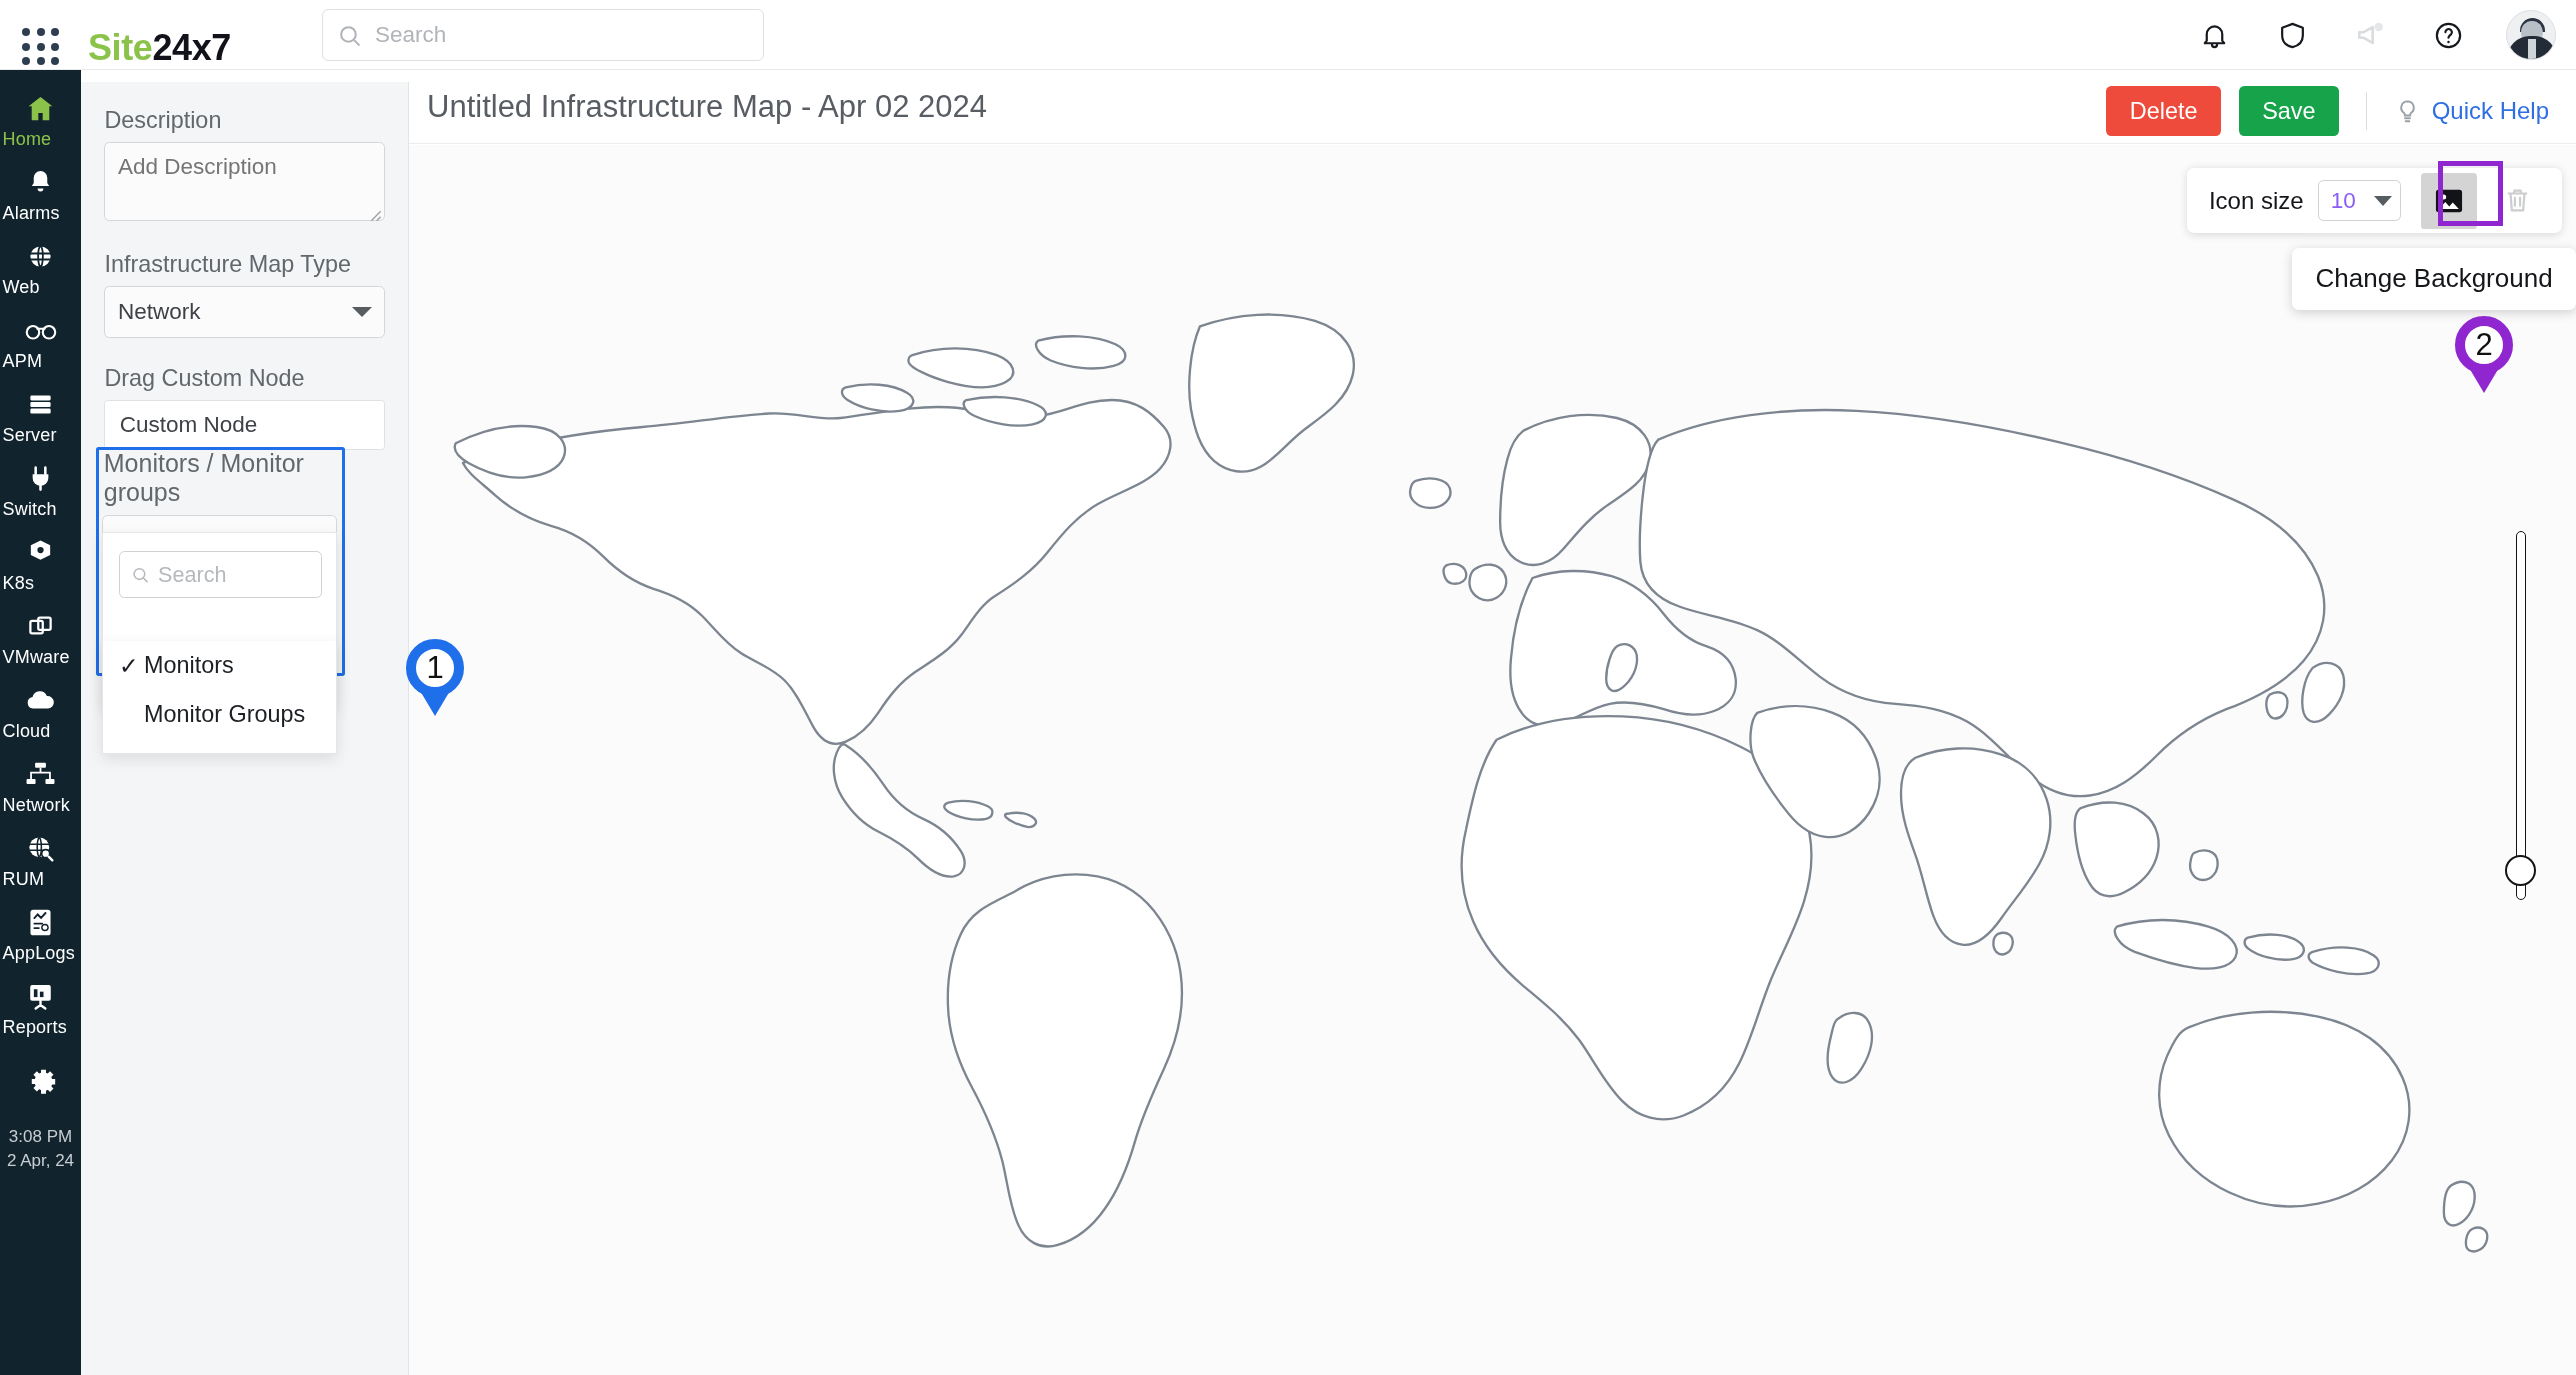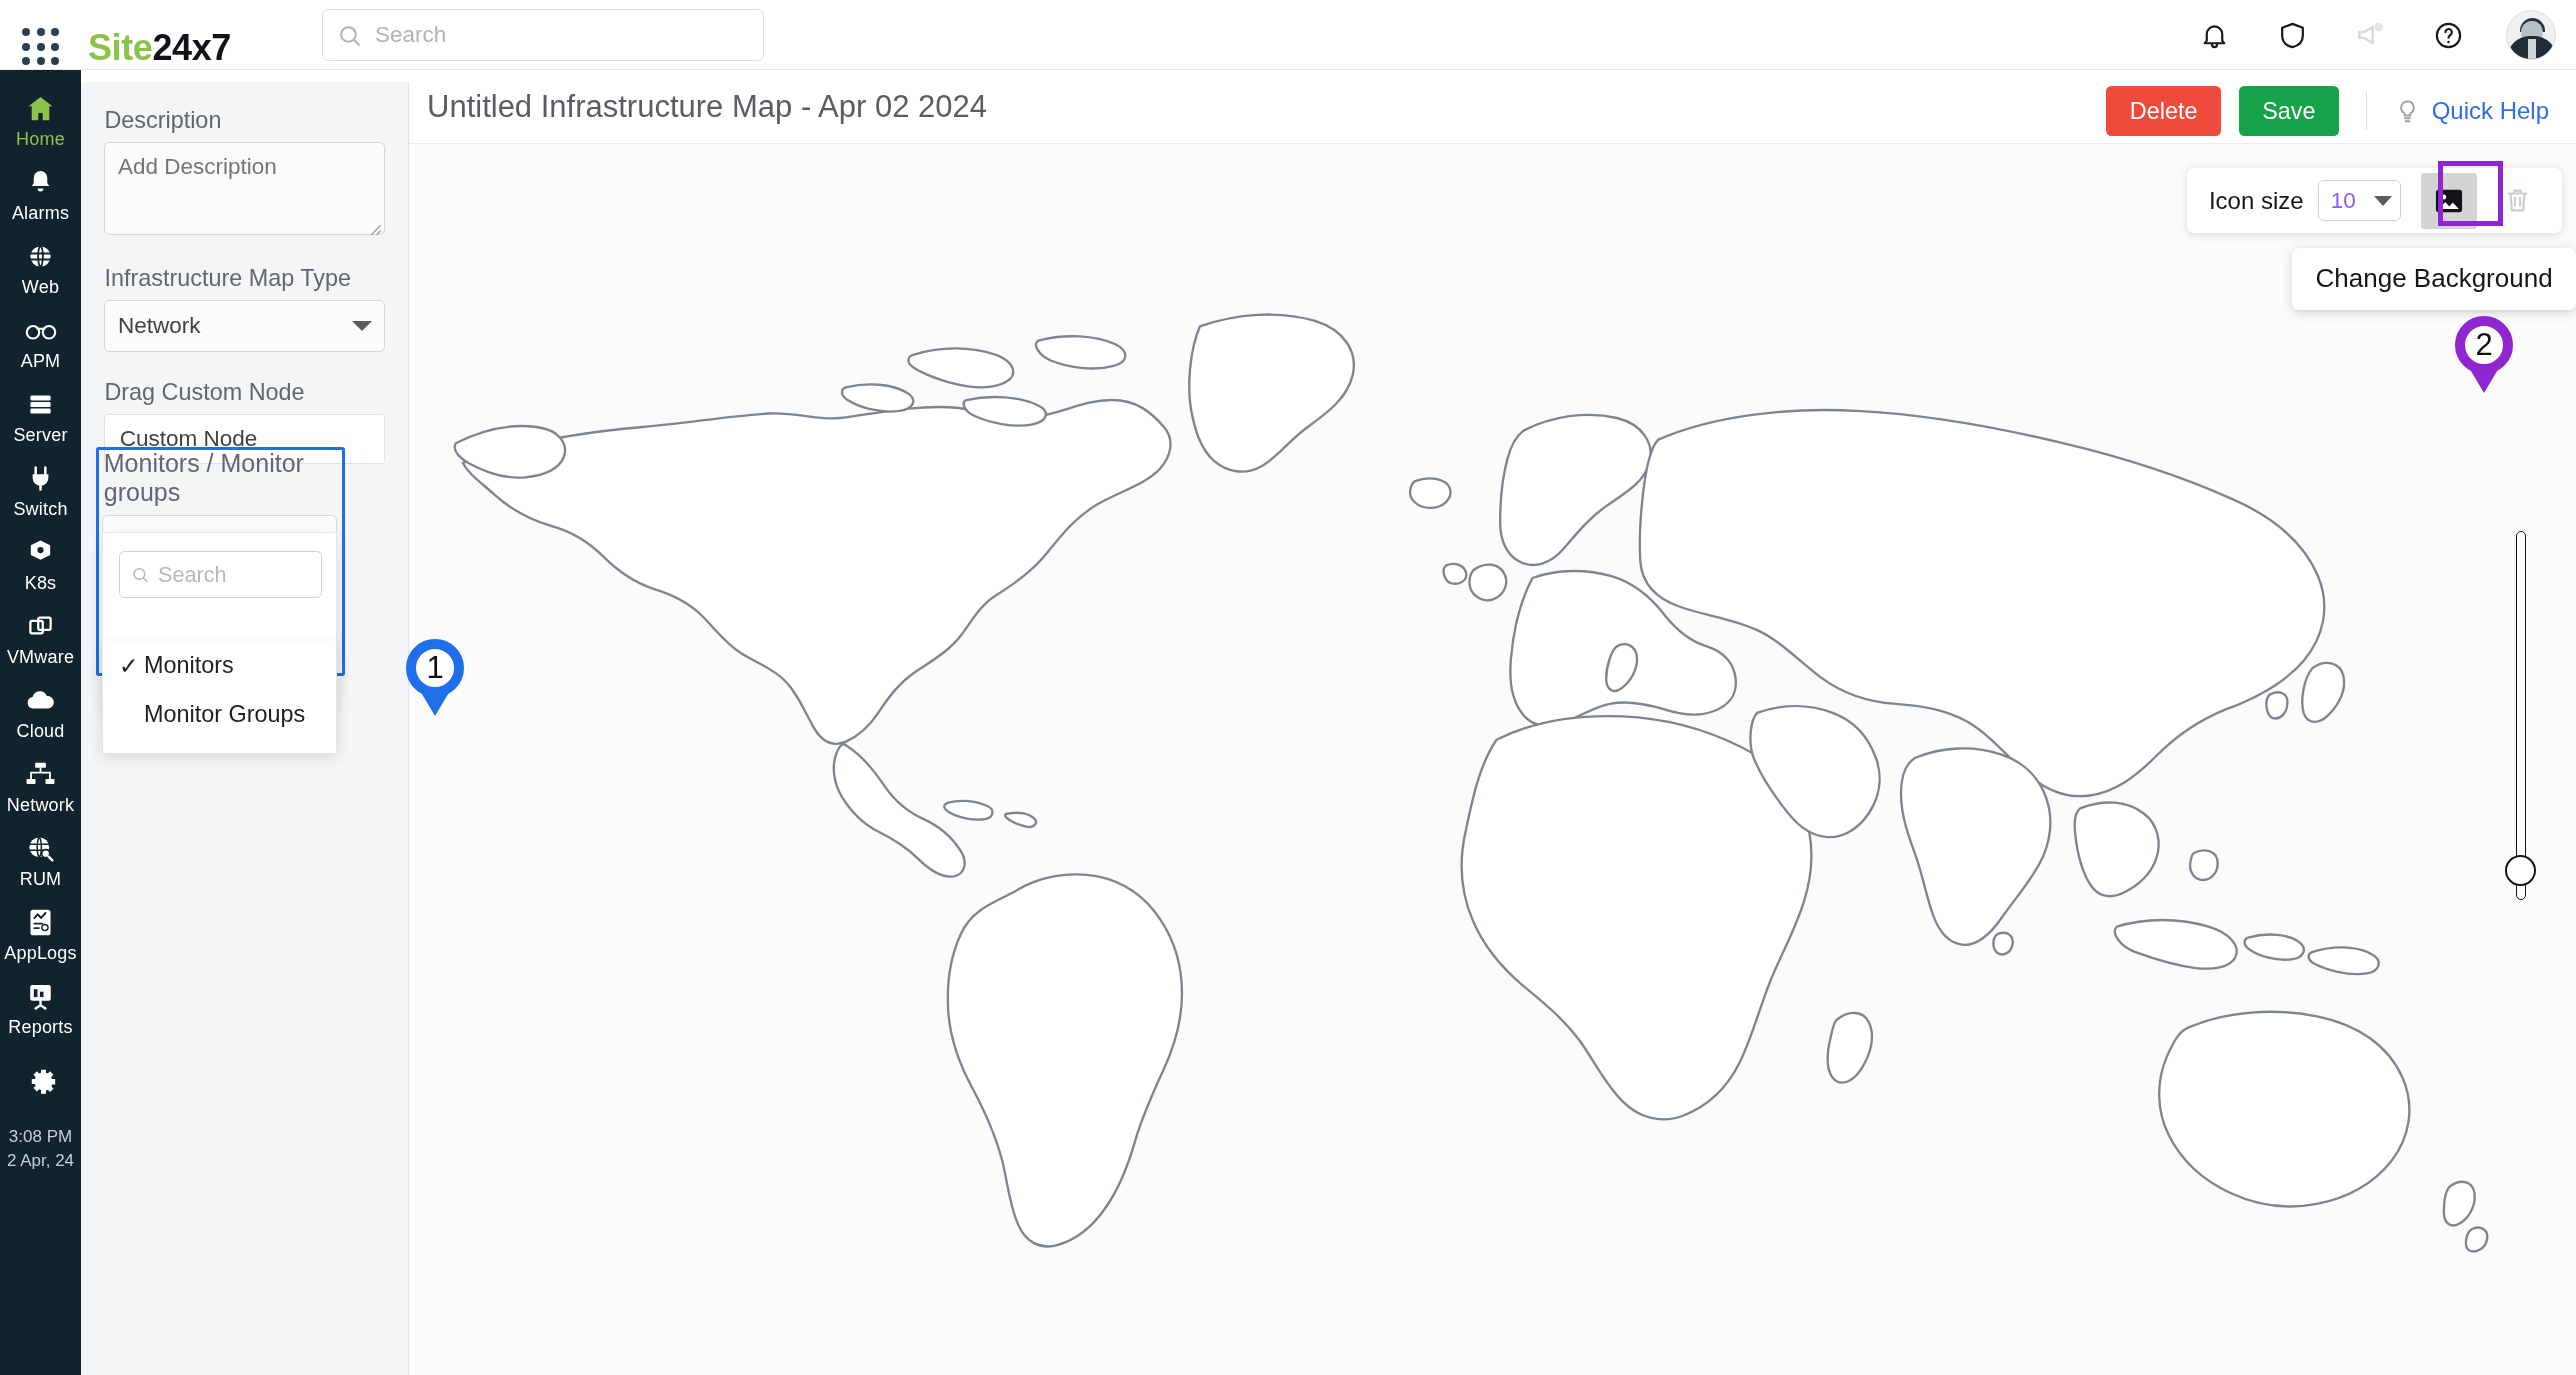--- a/index.html
+++ b/index.html
@@ -59,39 +59,39 @@
     background:#cfd4d9; }
 
   
   .leftnav {
     position: absolute; top: 70px; left: 0; width: 81px; height: 1305px;
     background: #11242e; z-index: 35;
     display: flex; flex-direction: column; align-items: center;
     padding-top: 12.6px;
   }
   .nav-item {
-    width: 76px; padding: 8px 0 6.3px; text-align: center; cursor: pointer;
+    width: 76px; padding: 8px 0 6.3px; text-align: left; cursor: pointer;
     color: #ffffff;
   }
   .nav-item .ico { height: 36px; display:flex; align-items:center; justify-content:center; }
   .nav-item .lbl { font-size: 18px; margin-top: 2.7px; letter-spacing: 0.2px; }
   .nav-item.active .lbl { color: #8bc34a; }
   .nav-gear { margin-top: 20px; cursor: pointer; }
   .nav-time { margin-top: 23.4px; text-align: center; color: #c8cdd2;
     font-size: 17px; line-height: 1.45; }
 
   
   .leftpanel {
     position: absolute; top: 82px; left: 81px; width: 328px; height: 1305px;
     background: #f4f5f6; border-right: 0.9px solid #e2e4e6;
     padding: 25px 23.4px 0 23.4px; overflow: hidden; z-index: 20;
   }
   .field-label { font-size: 23.4px; color: #62676c; margin-bottom: 8px; }
   .desc-box {
-    width: 281px; height: 93px; border: 0.9px solid #d4d7da; border-radius: 5.4px;
+    width: 281px; height: 79px; border: 0.9px solid #d4d7da; border-radius: 5.4px;
     background: #fbfbfc; padding: 10.8px 12.6px; font-size: 22.5px; color: #b5b9bd;
     position: relative; resize: none; outline: none;
     font-family: "Liberation Sans", sans-serif;
   }
   .desc-grip { position: absolute; right: 2.7px; bottom: 1.8px; width: 16px; height: 16px; }
   .sel {
     width: 281px; height: 52px; border: 0.9px solid #d4d7da; border-radius: 5.4px;
     background: #fbfbfc; display: flex; align-items: center;
     padding: 0 12.6px; font-size: 22.5px; color: #3e4247; cursor: pointer;
     position: relative; justify-content: space-between;

